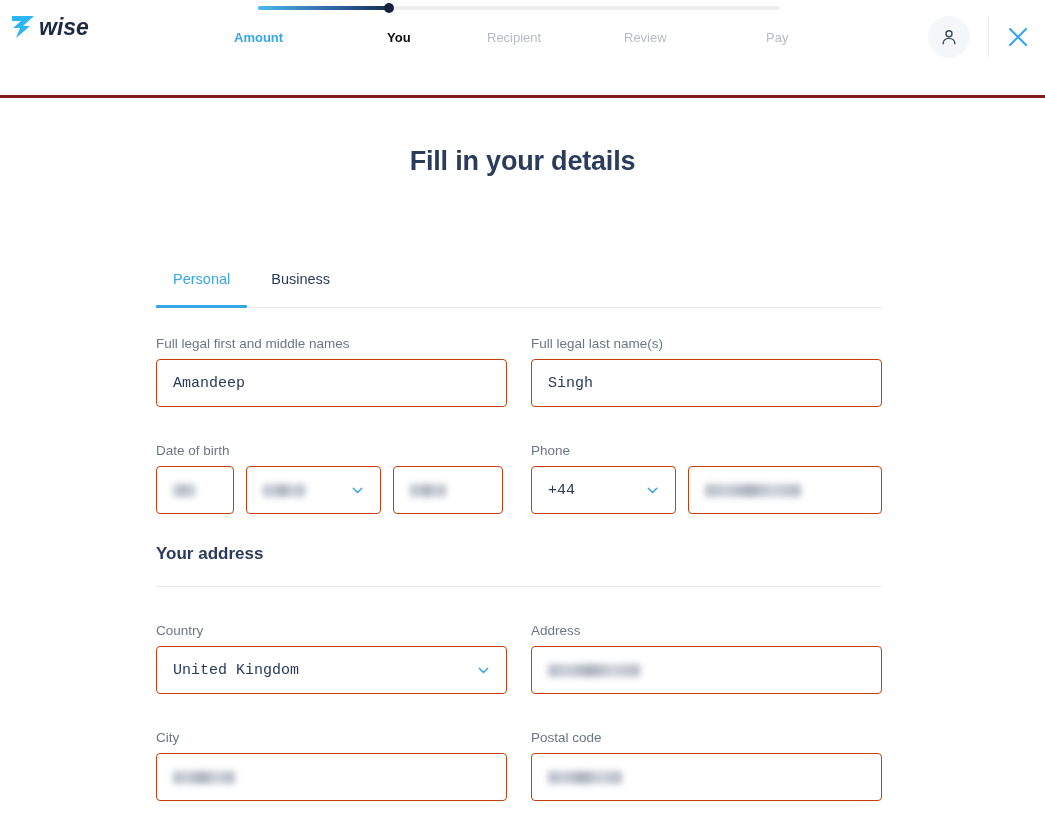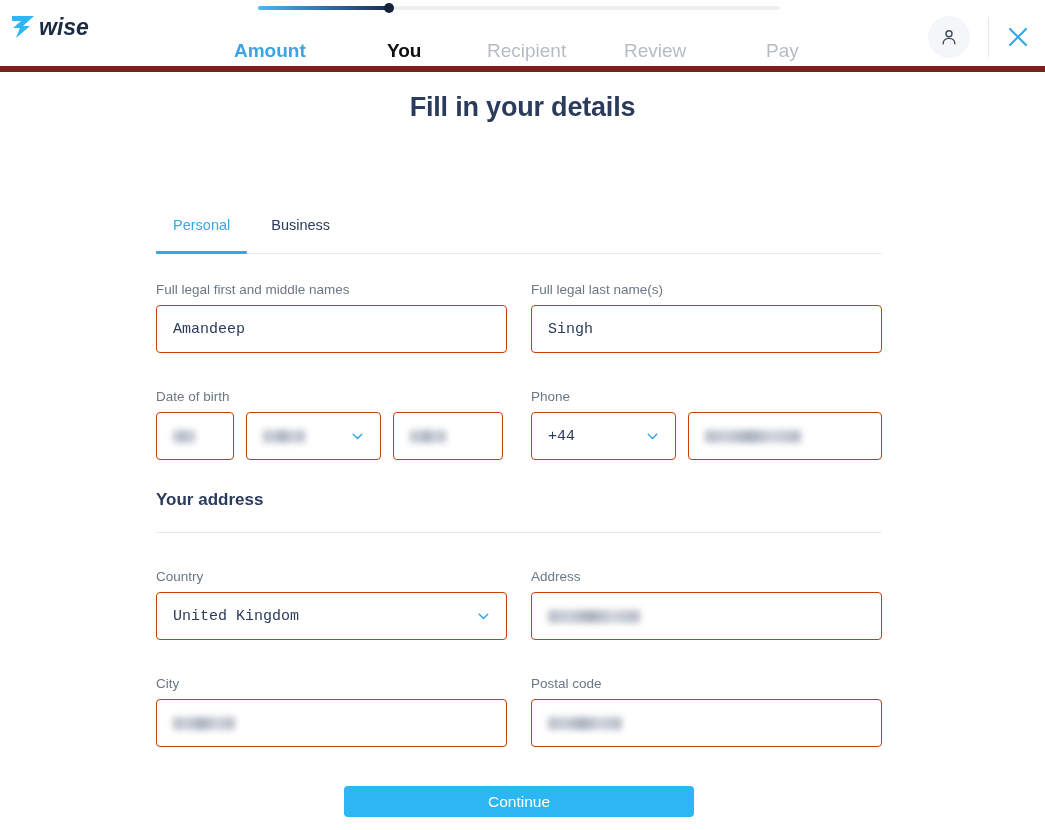--- a/index.html
+++ b/index.html
@@ -8,22 +8,22 @@
     width: 1045px;
     height: 830px;
     background: #ffffff;
     font-family: "Liberation Sans", sans-serif;
     overflow: hidden;
   }
 
   
   .header {
     position: relative;
-    height: 72px;
-    border-bottom: 6px solid #7f1d1d;
+    height: 98px;
+    border-bottom: 3px solid #7f1d1d;
     background: #ffffff;
   }
 
   .logo {
     position: absolute;
     left: 8px;
     top: 10px;
     display: flex;
     align-items: center;
     height: 32px;
@@ -60,22 +60,22 @@
     border-radius: 50%;
     background: #17233d;
   }
   .steps {
     position: relative;
     height: 24px;
     margin-top: 18px;
   }
   .step {
     position: absolute;
-    top: 12px;
-    font-size: 19px;
+    top: 2px;
+    font-size: 13px;
     white-space: nowrap;
     color: #b6bcc4;
   }
   .step.done   { color: #37a6e6; font-weight: 700; }
   .step.active { color: #0e0f0c; font-weight: 700; }
 
   .step-amount    { left: -24px; }
   .step-you       { left: 117px; margin-left: 12px; }
   .step-recipient { left: 229px; }
   .step-review    { left: 366px; }
@@ -109,21 +109,21 @@
     display: flex; align-items: center; justify-content: center;
     cursor: pointer;
   }
 
   
   .main {
     position: relative;
     width: 1045px;
   }
   .page-title {
-    margin-top: 20px;
+    margin-top: 48px;
     text-align: center;
     font-size: 27px;
     font-weight: 700;
     color: #2a3b5c;
     letter-spacing: -0.2px;
   }
 
   .form-wrap {
     position: absolute;
     left: 156px;

